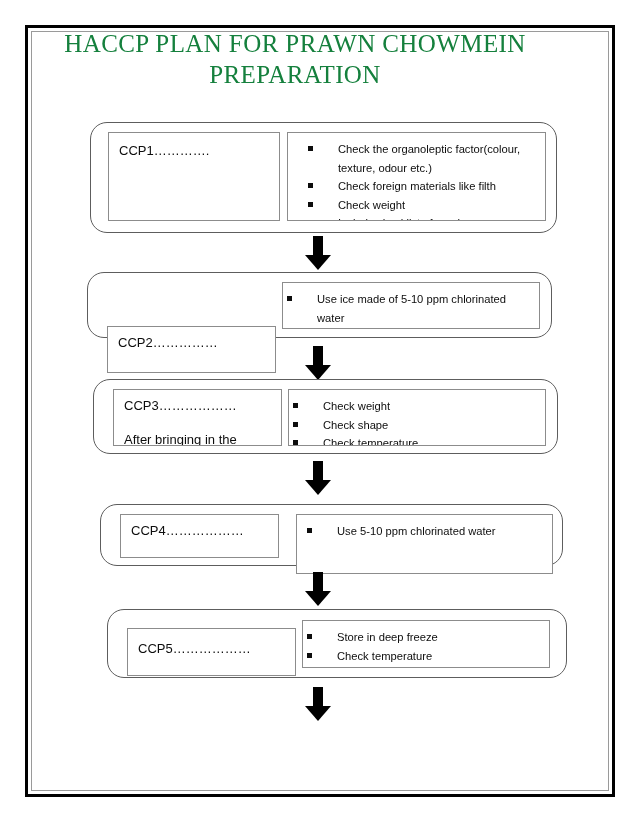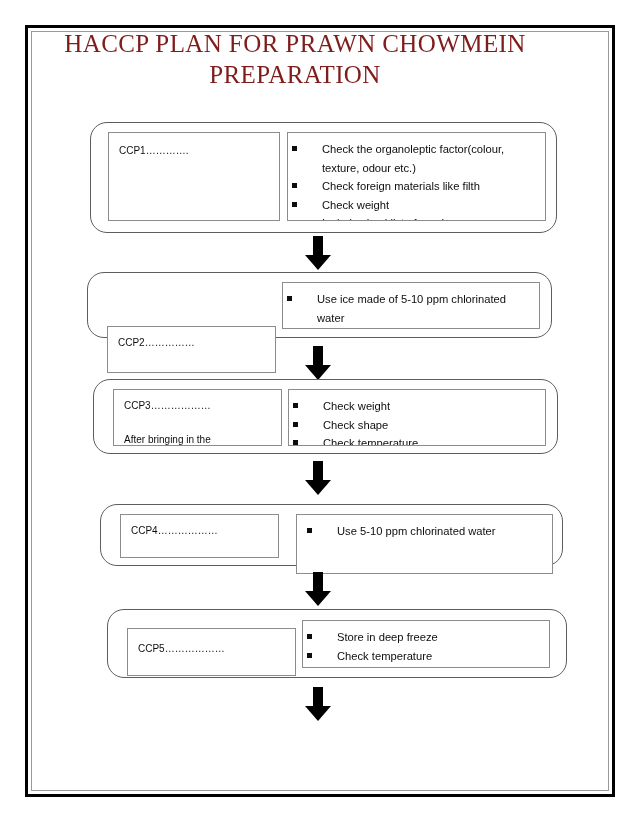--- a/index.html
+++ b/index.html
@@ -36,21 +36,21 @@
     border: 1.5px solid #9a9a9a;
   }
 
   
   #doc-title {
     position: absolute;
     left: 50px;
     top: 28px;
     width: 490px;
     text-align: center;
-    color: #7f1d1d;
+    color: #15803d;
     font-family: "Liberation Serif", "DejaVu Serif", serif;
     font-size: 25px;
     line-height: 31px;
     font-variant: small-caps;
     letter-spacing: 0.4px;
     white-space: pre-line;
   }
 
   
   .ccp-block {
@@ -69,21 +69,21 @@
   }
   .ccp-right {
     position: absolute;
     box-sizing: border-box;
     border: 1.2px solid #8c8c8c;
     background: #ffffff;
     overflow: hidden;
   }
   .ccp-code,
   .ccp-desc {
-    font-size: 10px;
+    font-size: 13px;
     line-height: 17px;
     color: #0d0d0d;
     white-space: pre-line;
   }
   .ccp-code { margin: 0; }
   .ccp-desc { margin: 17px 0 0 0; }
 
   .bullet-list {
     margin: 0;
     padding: 0;
@@ -137,21 +137,21 @@
   <div id="page-frame-inner"></div>
 </div>
 
 <div id="doc-title">HACCP PLAN FOR PRAWN CHOWMEIN
 PREPARATION</div>
 
 <div class="ccp-block" style="left:90px; top:122px; width:467px; height:111px;">
   <div class="ccp-left" style="left:17px; top:9px; width:172px; height:89px; padding:9px 0 0 10px;">
     <div class="ccp-code">CCP1………….</div>
   </div>
-  <div class="ccp-right" style="left:196px; top:9px; width:259px; height:89px; padding:7px 6px 0 4px;">
+  <div class="ccp-right" style="left:196px; top:9px; width:259px; height:89px; padding:7px 6px 0 20px;">
     <ul class="bullet-list">
       <li><span class="bullet-mark"></span><span>Check the organoleptic factor(colour, texture, odour etc.)</span></li>
       <li><span class="bullet-mark"></span><span>Check foreign materials like filth</span></li>
       <li><span class="bullet-mark"></span><span>Check weight</span></li>
       <li><span class="bullet-mark"></span><span>Include checklist of purchase group</span></li>
     </ul>
   </div>
 </div>
 
 <div class="flow-arrow" style="left:305px; top:236px;">

